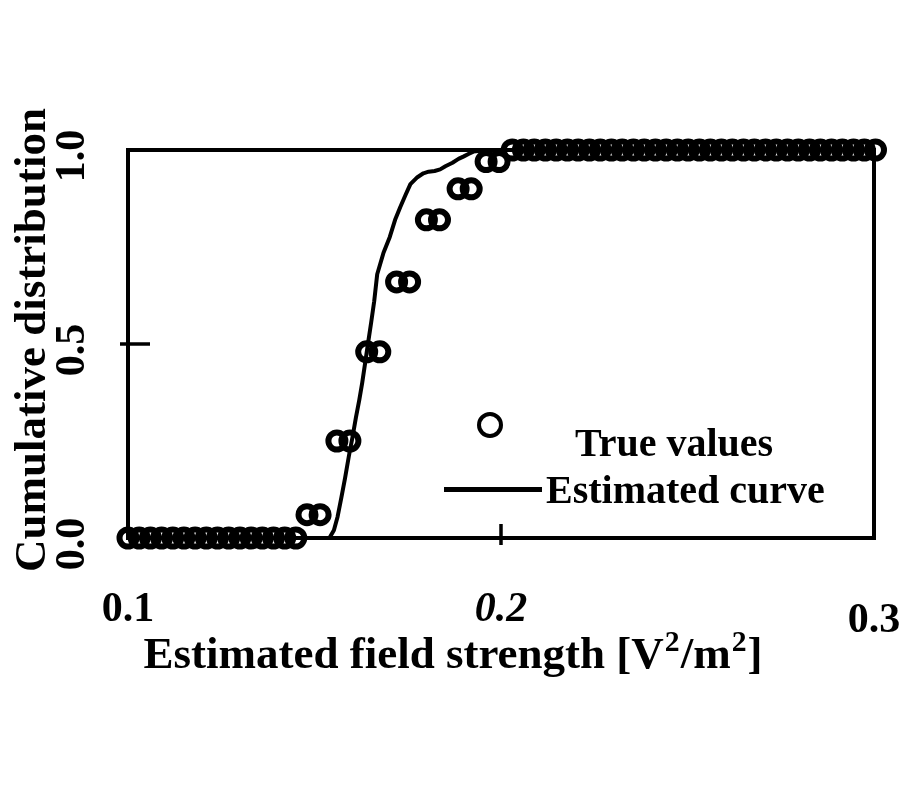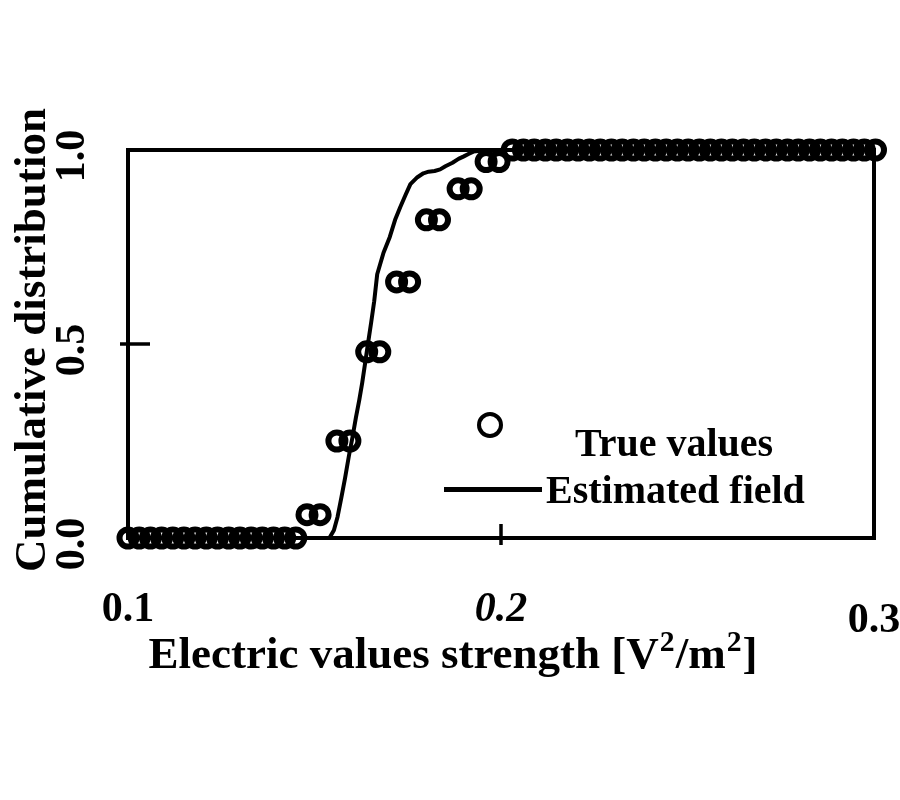--- a/index.html
+++ b/index.html
@@ -134,31 +134,31 @@
       <circle cx="831.5" cy="150.0" r="8.5" fill="none" stroke="#000000" stroke-width="6"></circle>
       <circle cx="842.3" cy="150.0" r="8.5" fill="none" stroke="#000000" stroke-width="6"></circle>
       <circle cx="853.5" cy="150.0" r="8.5" fill="none" stroke="#000000" stroke-width="6"></circle>
       <circle cx="864.3" cy="150.0" r="8.5" fill="none" stroke="#000000" stroke-width="6"></circle>
       <circle cx="875.5" cy="150.0" r="8.5" fill="none" stroke="#000000" stroke-width="6"></circle>
       <polyline points="128.0,538.0 329.4,538.0 333.9,530.2 337.6,516.7 341.4,497.3 345.1,477.9 348.8,456.5 352.5,437.1 355.9,417.7 359.3,399.9 362.2,382.8 365.2,362.6 368.2,342.1 371.2,322.3 374.2,301.3 377.2,274.2 383.5,252.8 389.8,236.9 395.1,219.8 400.3,207.0 405.5,195.0 410.4,184.1 417.4,177.2 423.4,173.3 428.6,171.7 434.6,171.0 440.2,169.4 445.4,166.3 452.5,162.8 458.5,158.9 463.3,156.6 468.5,153.9 473.4,151.6 487.9,150.0 502.9,150.0" fill="none" stroke="#000000" stroke-width="4" stroke-linejoin="round" stroke-linecap="round"></polyline>
     </svg>
 
   <div class="axis-title" id="y-axis-title">Cumulative distribution</div>
 
-  <div class="axis-title" id="x-axis-title"><span>Electric values strength [V</span><span class="sup">2</span><span>/m</span><span class="sup">2</span><span>]</span></div>
+  <div class="axis-title" id="x-axis-title"><span>Estimated field strength [V</span><span class="sup">2</span><span>/m</span><span class="sup">2</span><span>]</span></div>
 
   <div id="tick-labels">
       <div class="tick-label" style="left: 128px; top: 607px; font-family: Liberation Serif, serif;">0.1</div>
       <div class="tick-label" style="left: 501px; top: 607px; font-style: italic;">0.2</div>
       <div class="tick-label" style="left: 874px; top: 618px;">0.3</div>
       <div class="tick-label vert" style="left: 70px; top: 544px;">0.0</div>
       <div class="tick-label vert" style="left: 70px; top: 350px;">0.5</div>
       <div class="tick-label vert" style="left: 70px; top: 156px;">1.0</div>
     </div>
 
   <div id="legend">
     <div id="legend-marker-circle"></div>
     <div class="legend-label" id="legend-label-true">True values</div>
     <div id="legend-marker-line"></div>
-    <div class="legend-label" id="legend-label-curve">Estimated field</div>
+    <div class="legend-label" id="legend-label-curve">Estimated curve</div>
   </div>
 
 </div>
 
 </body></html>

